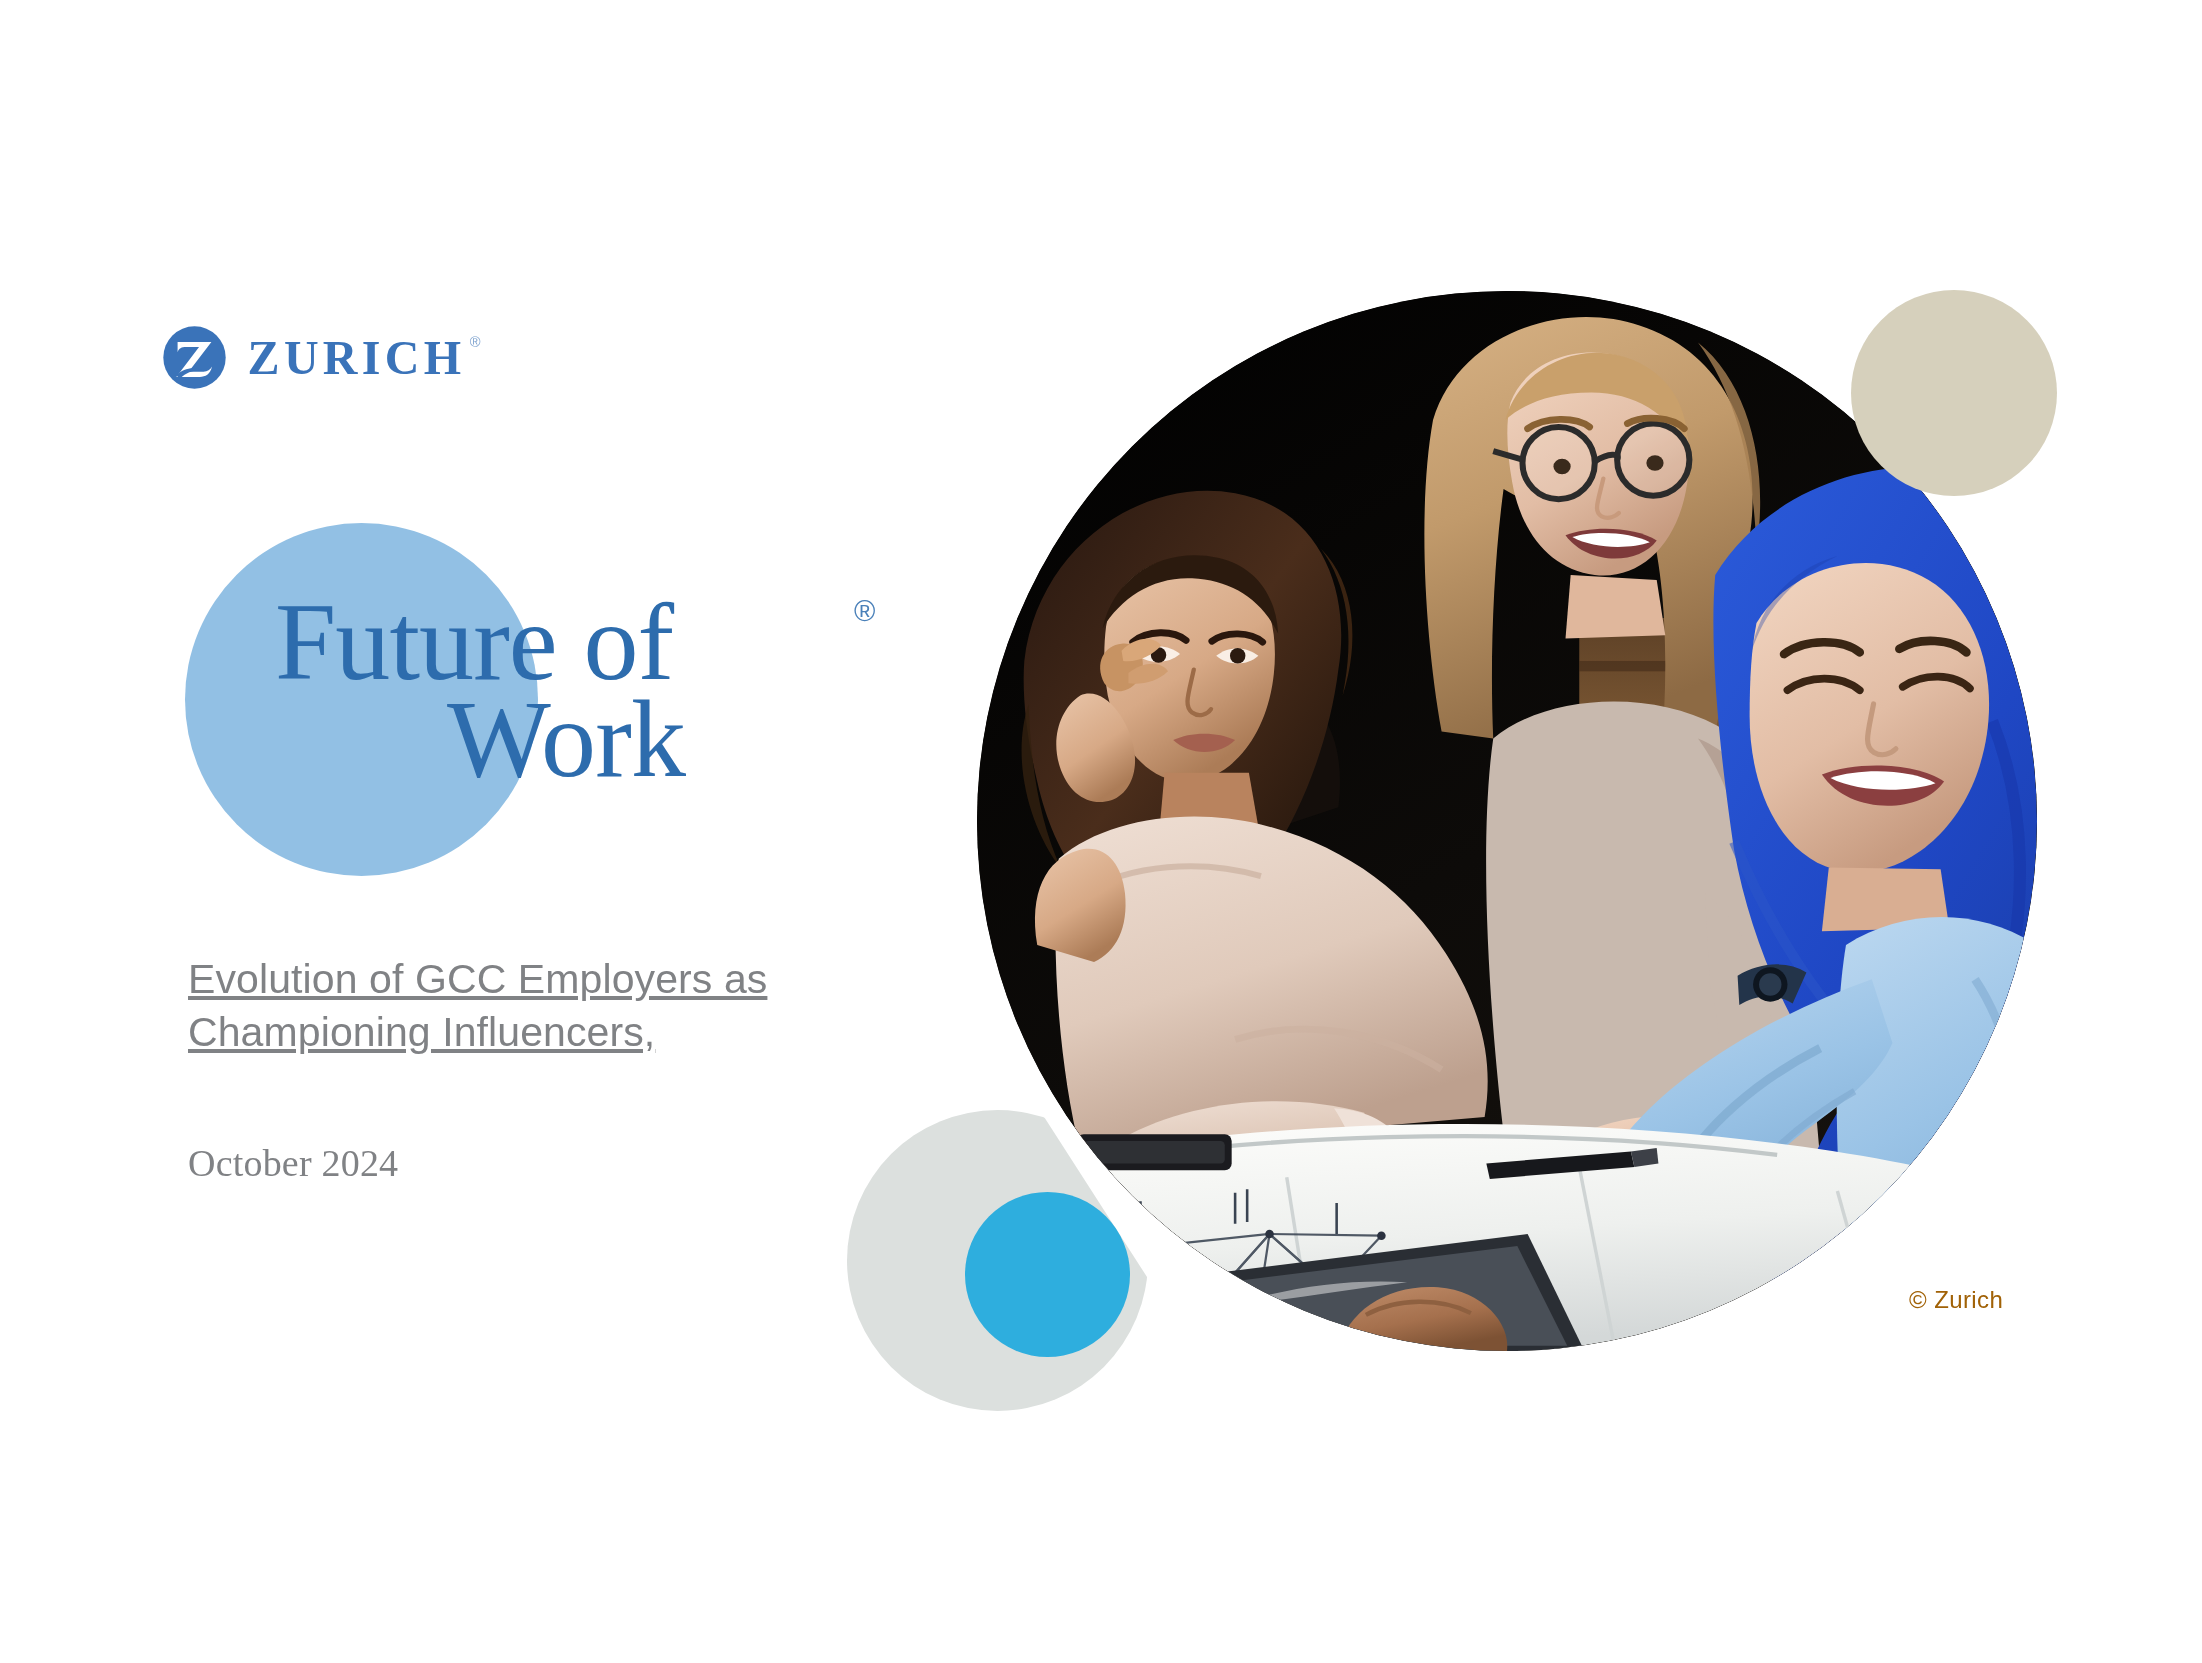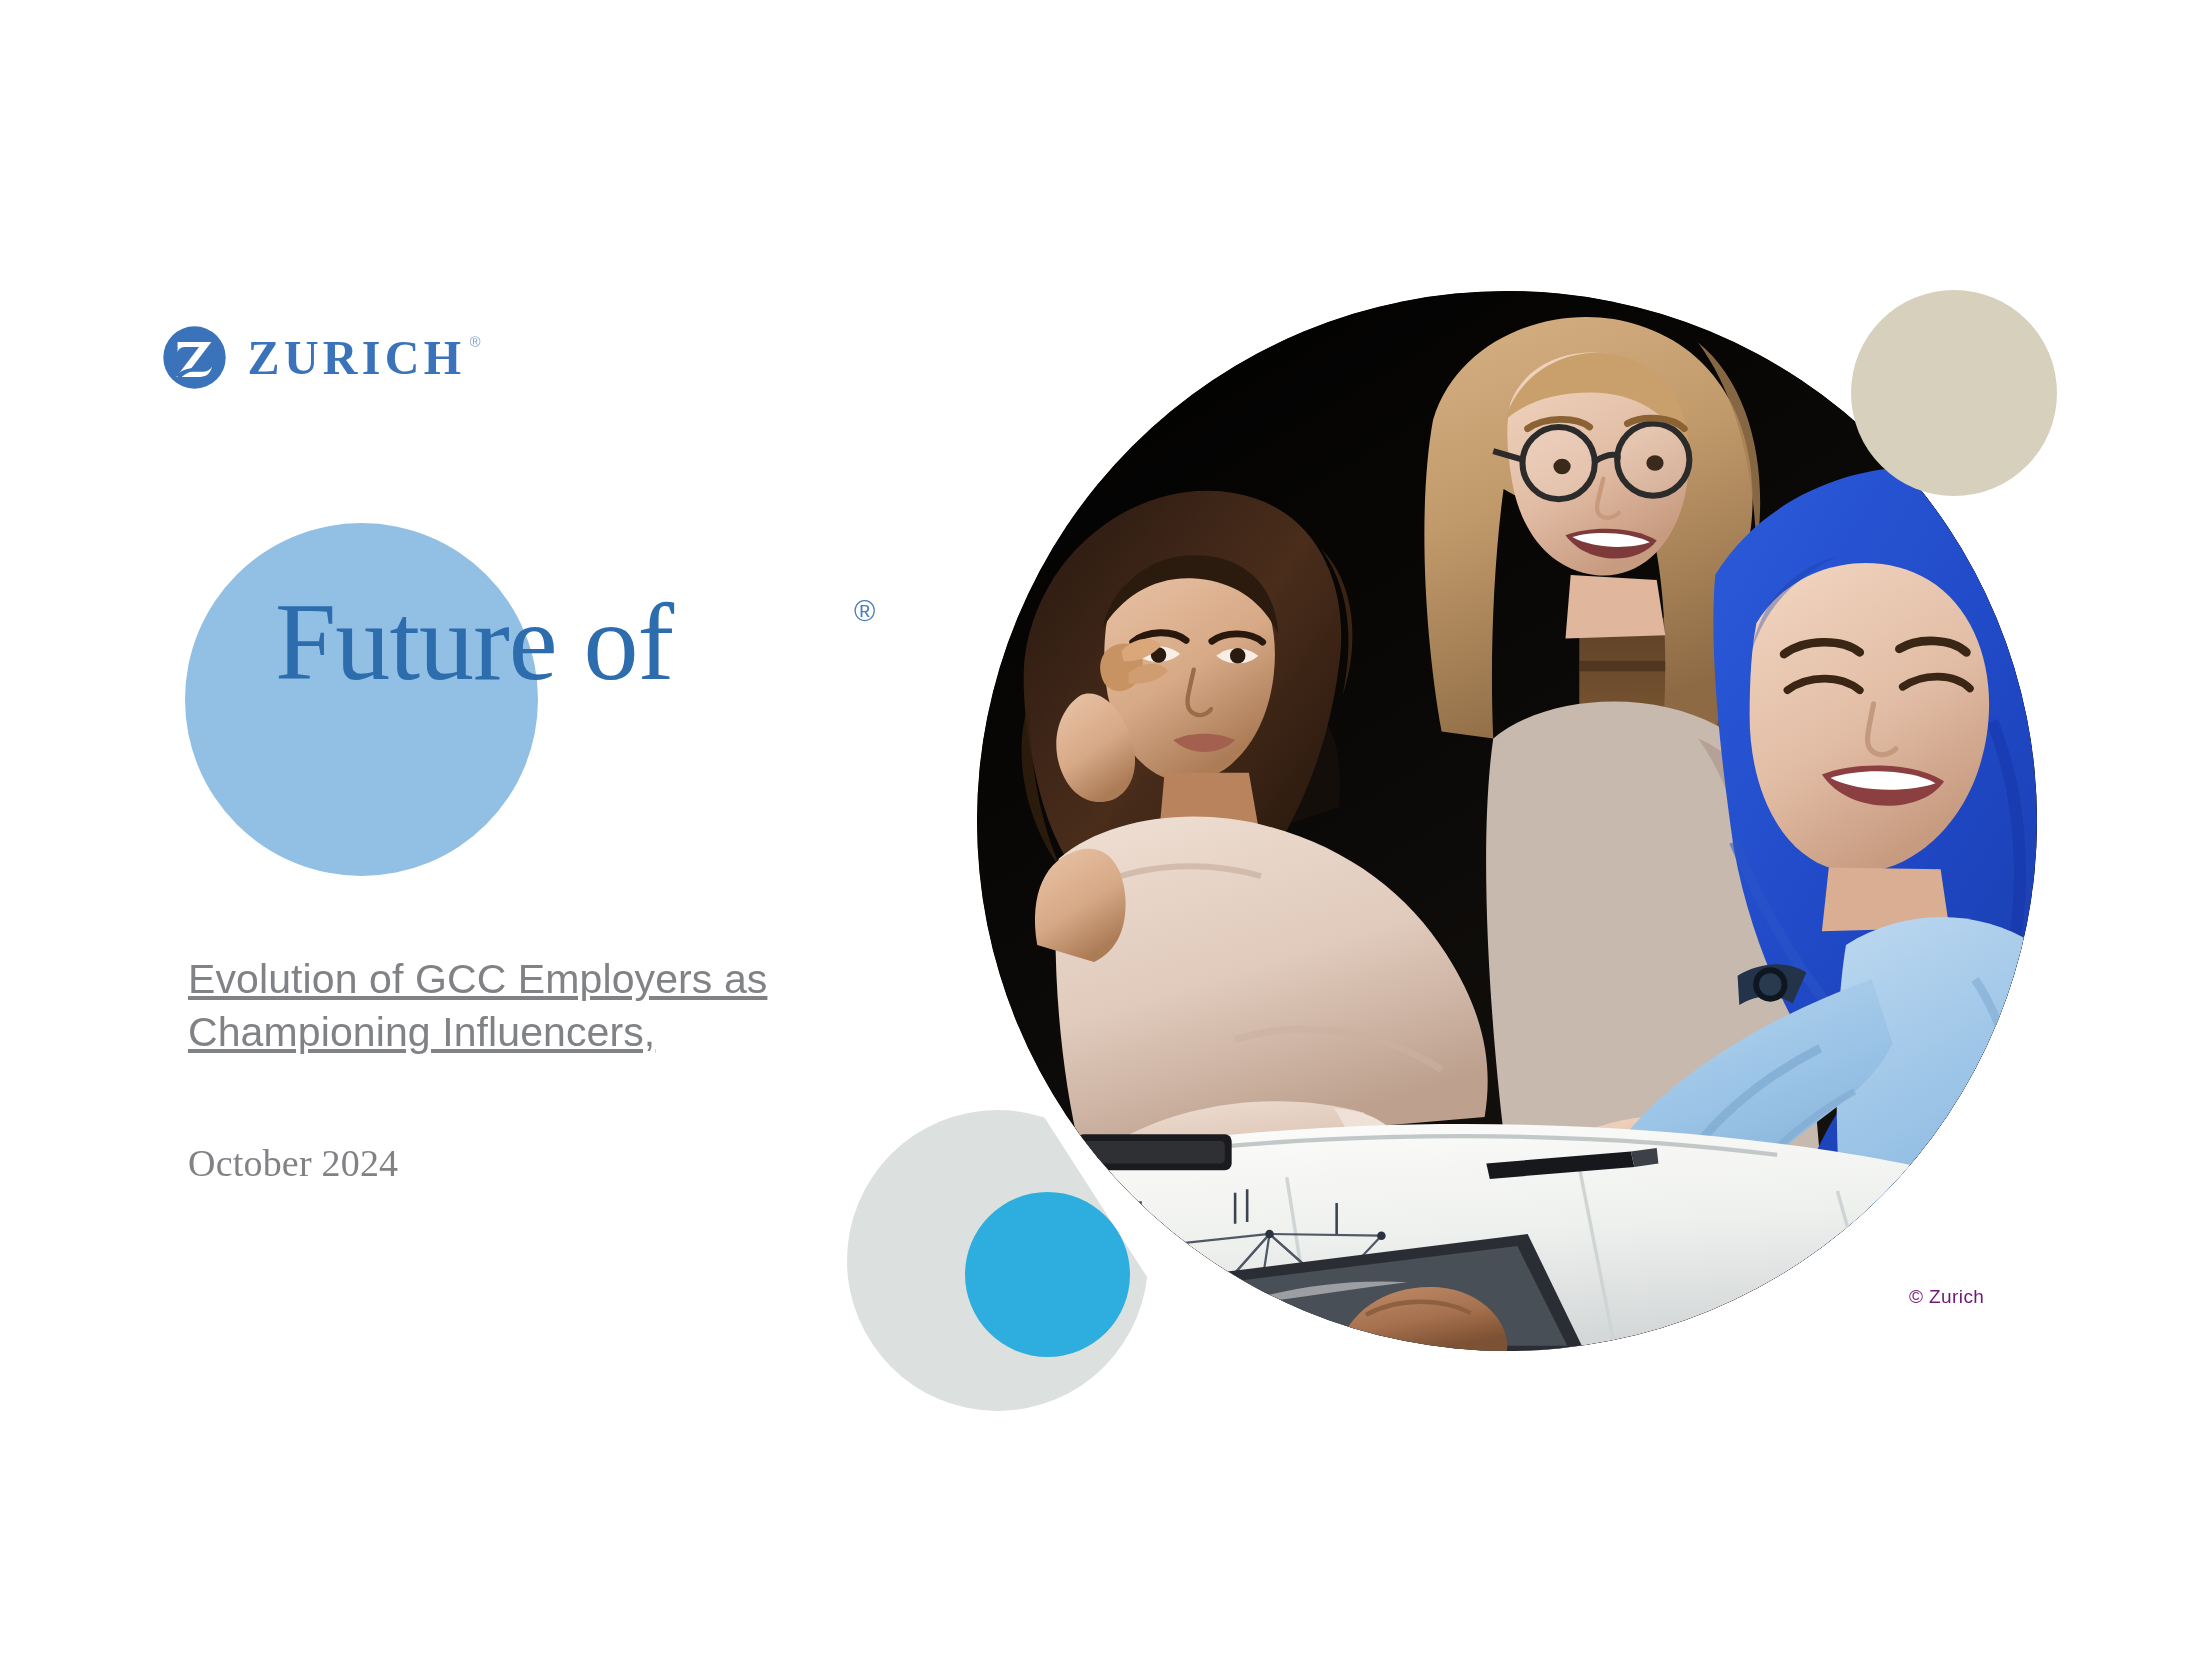--- a/index.html
+++ b/index.html
@@ -175,22 +175,22 @@
     background: #0a0806;
   }
   .photo-circle svg { display: block; width: 100%; height: 100%; }
 
   .photo-credit {
     position: absolute;
     left: 1909px;
     top: 1286px;
     z-index: 8;
     font-family: "Liberation Sans", sans-serif;
-    font-size: 19px;
-    color: #701a75;
+    font-size: 24px;
+    color: #a16207;
     letter-spacing: 0.4px;
   }
 </style>
 </head>
 <body>
 
 <div class="slide">
 
   <div class="zurich-logo">
     <svg class="zurich-mark" viewBox="0 0 100 100">
@@ -201,20 +201,21 @@
     <div class="zurich-wordmark">
       <span class="zurich-word">ZURICH</span>
       <span class="zurich-reg">®</span>
     </div>
   </div>
 
   <div class="circle-lightblue"></div>
 
   <div class="fow-lockup">
     <div class="fow-line fow-line-1">Future of</div>
+    <div class="fow-line fow-line-2">Work</div>
     <span class="fow-reg">®</span>
   </div>
 
   <div class="subtitle">
     <div>Evolution of GCC Employers as</div>
     <div>Championing Influencers,</div>
   </div>
 
   <div class="date-line">October 2024</div>
 

